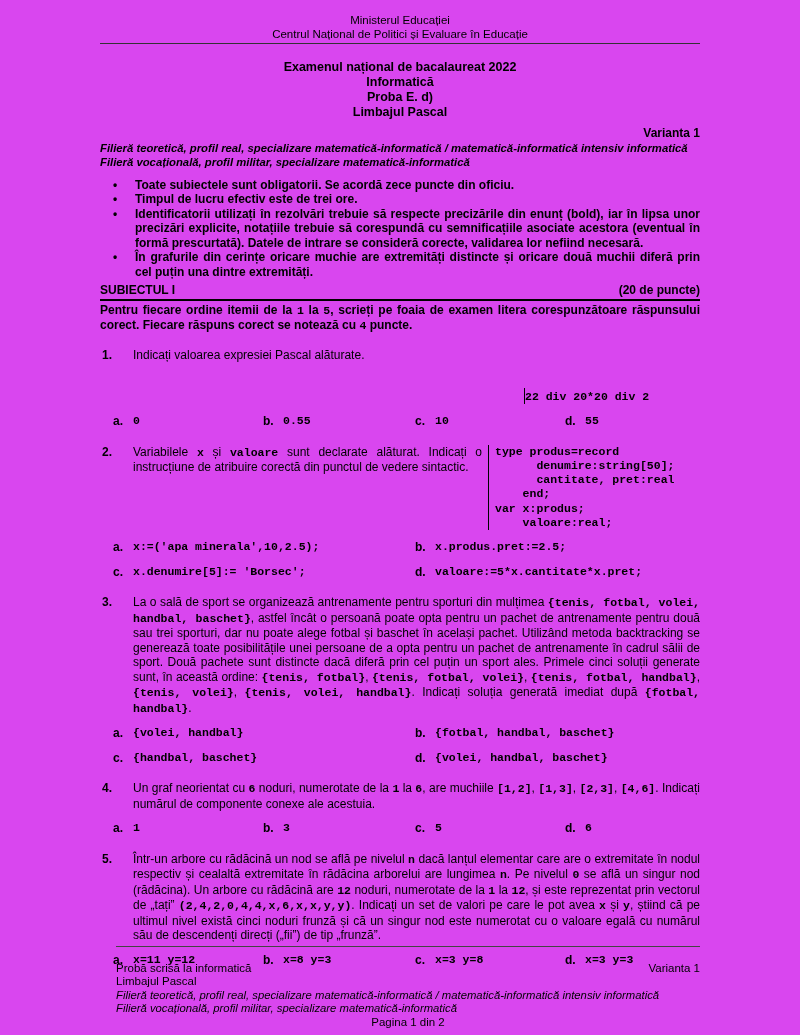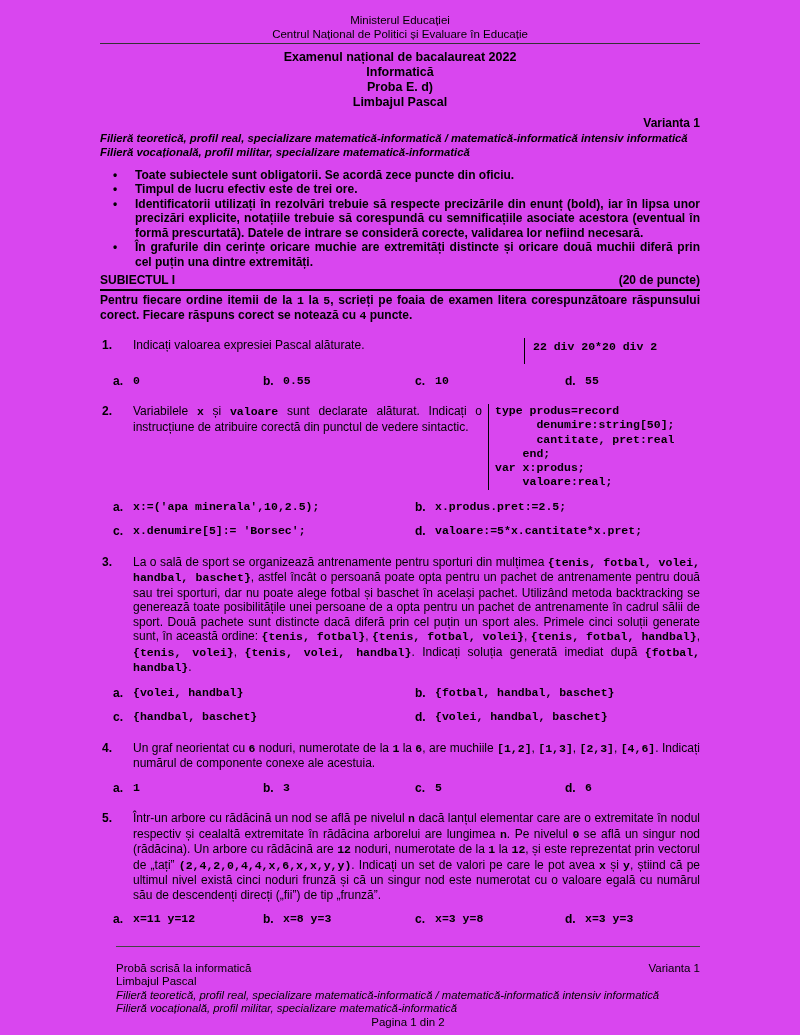--- a/index.html
+++ b/index.html
@@ -23,21 +23,21 @@
   .bullet-row { display:flex; font-weight:bold; }
   .bullet-dot { width:35px; padding-left:13px; flex:0 0 35px; }
   .bullet-text { flex:1; text-align:justify; }
   .section-head { display:flex; justify-content:space-between; font-weight:bold; border-bottom:2px solid #000; margin-top:4px; padding-bottom:1px; }
   .intro { font-weight:bold; text-align:justify; margin-top:2px; }
   .q { display:flex; margin-top:14px; }
   .qn { flex:0 0 33px; font-weight:bold; padding-left:2px; }
   .qb { flex:1; text-align:justify; }
   .q1row { display:flex; min-height:26px; }
   .q1text { flex:1; text-align:justify; padding-right:8px; }
-  .side-expr { flex:0 0 176px; border-left:1px solid #000; padding-left:8px; padding-top:2px; white-space:pre; }
+  .side-expr { flex:0 0 176px; border-left:1px solid #000; padding-top:2px; white-space:pre;margin-top:40px; }
   .q2row { display:flex; }
   .q2text { flex:0 0 355px; text-align:justify; padding-right:6px; }
   .q2code { flex:1; border-left:1px solid #000; padding-left:6px; }
   pre.code { font-family:"Liberation Mono", monospace; font-weight:bold; font-size:11.5px; line-height:14.3px; white-space:pre; }
   .opts { display:grid; margin-top:10px; padding-left:13px; row-gap:10px; }
   .opts.four { grid-template-columns:150px 152px 150px 1fr; }
   .opts.two  { grid-template-columns:302px 1fr; }
   .opt { display:flex; }
   .optletter { font-weight:bold; flex:0 0 20px; }
   .optval { white-space:pre; }
@@ -47,21 +47,21 @@
 </style>
 </head>
 <body>
 
 <div class="page">
 
   <div class="center small">Ministerul Educației</div>
   <div class="center small">Centrul Național de Politici și Evaluare în Educație</div>
   <div class="rule"></div>
 
-  <div class="center b hdr-title" style="margin-top:6px">Examenul național de bacalaureat 2022</div>
+  <div class="center b hdr-title" style="margin-top:16px">Examenul național de bacalaureat 2022</div>
   <div class="center b hdr-title">Informatică</div>
   <div class="center b hdr-title">Proba E. d)</div>
   <div class="center b hdr-title">Limbajul Pascal</div>
   <div class="right b variant-line">Varianta 1</div>
 
   <div class="filiera">Filieră teoretică, profil real, specializare matematică-informatică / matematică-informatică intensiv informatică</div>
   <div class="filiera">Filieră vocațională, profil militar, specializare matematică-informatică</div>
 
   <div class="bullets">
     <div class="bullet-row">

